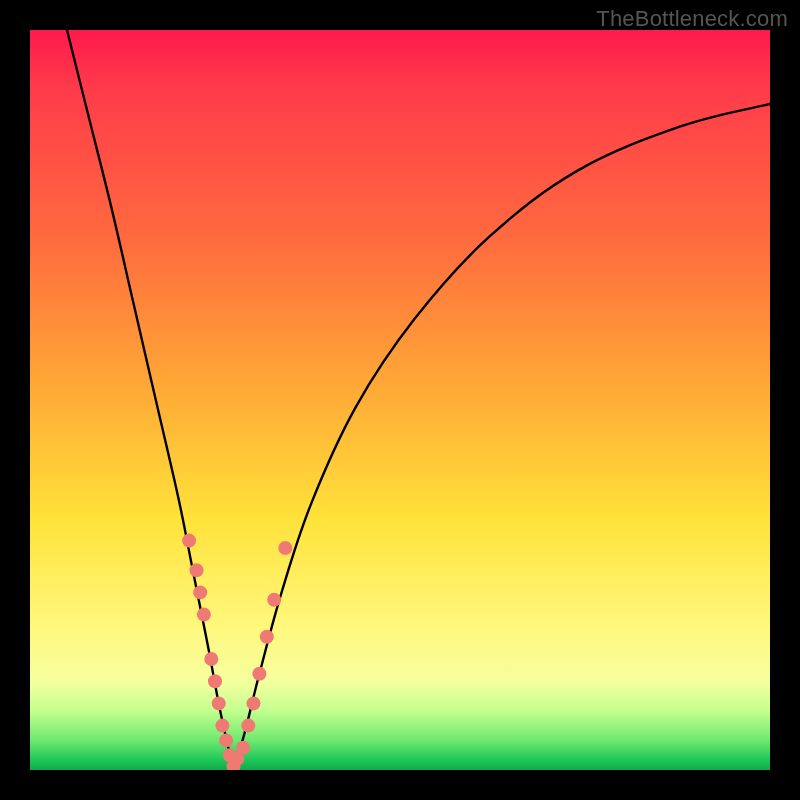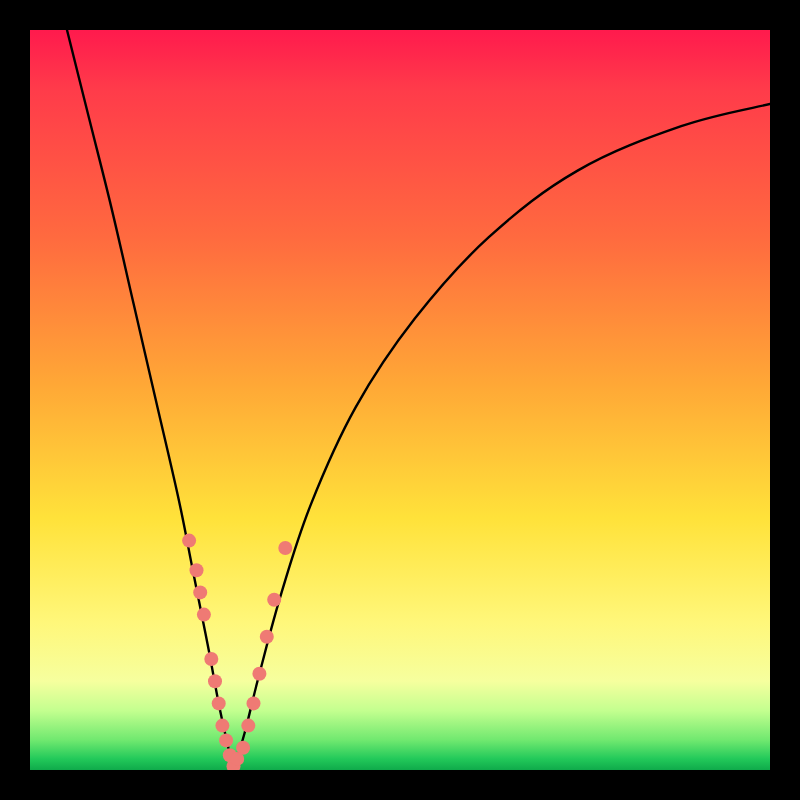--- a/index.html
+++ b/index.html
@@ -84,13 +84,14 @@
           <circle cx="213.1" cy="717.8" r="7" fill="#ef7a74" stroke="#d85f58" stroke-width="0"></circle>
           <circle cx="218.3" cy="695.6" r="7" fill="#ef7a74" stroke="#d85f58" stroke-width="0"></circle>
           <circle cx="223.5" cy="673.4" r="7" fill="#ef7a74" stroke="#d85f58" stroke-width="0"></circle>
           <circle cx="229.4" cy="643.8" r="7" fill="#ef7a74" stroke="#d85f58" stroke-width="0"></circle>
           <circle cx="236.8" cy="606.8" r="7" fill="#ef7a74" stroke="#d85f58" stroke-width="0"></circle>
           <circle cx="244.2" cy="569.8" r="7" fill="#ef7a74" stroke="#d85f58" stroke-width="0"></circle>
           <circle cx="255.3" cy="518.0" r="7" fill="#ef7a74" stroke="#d85f58" stroke-width="0"></circle>
         </g>
     </svg>
   </div>
+  <div class="watermark">TheBottleneck.com</div>
 </div>
 
 </body></html>

